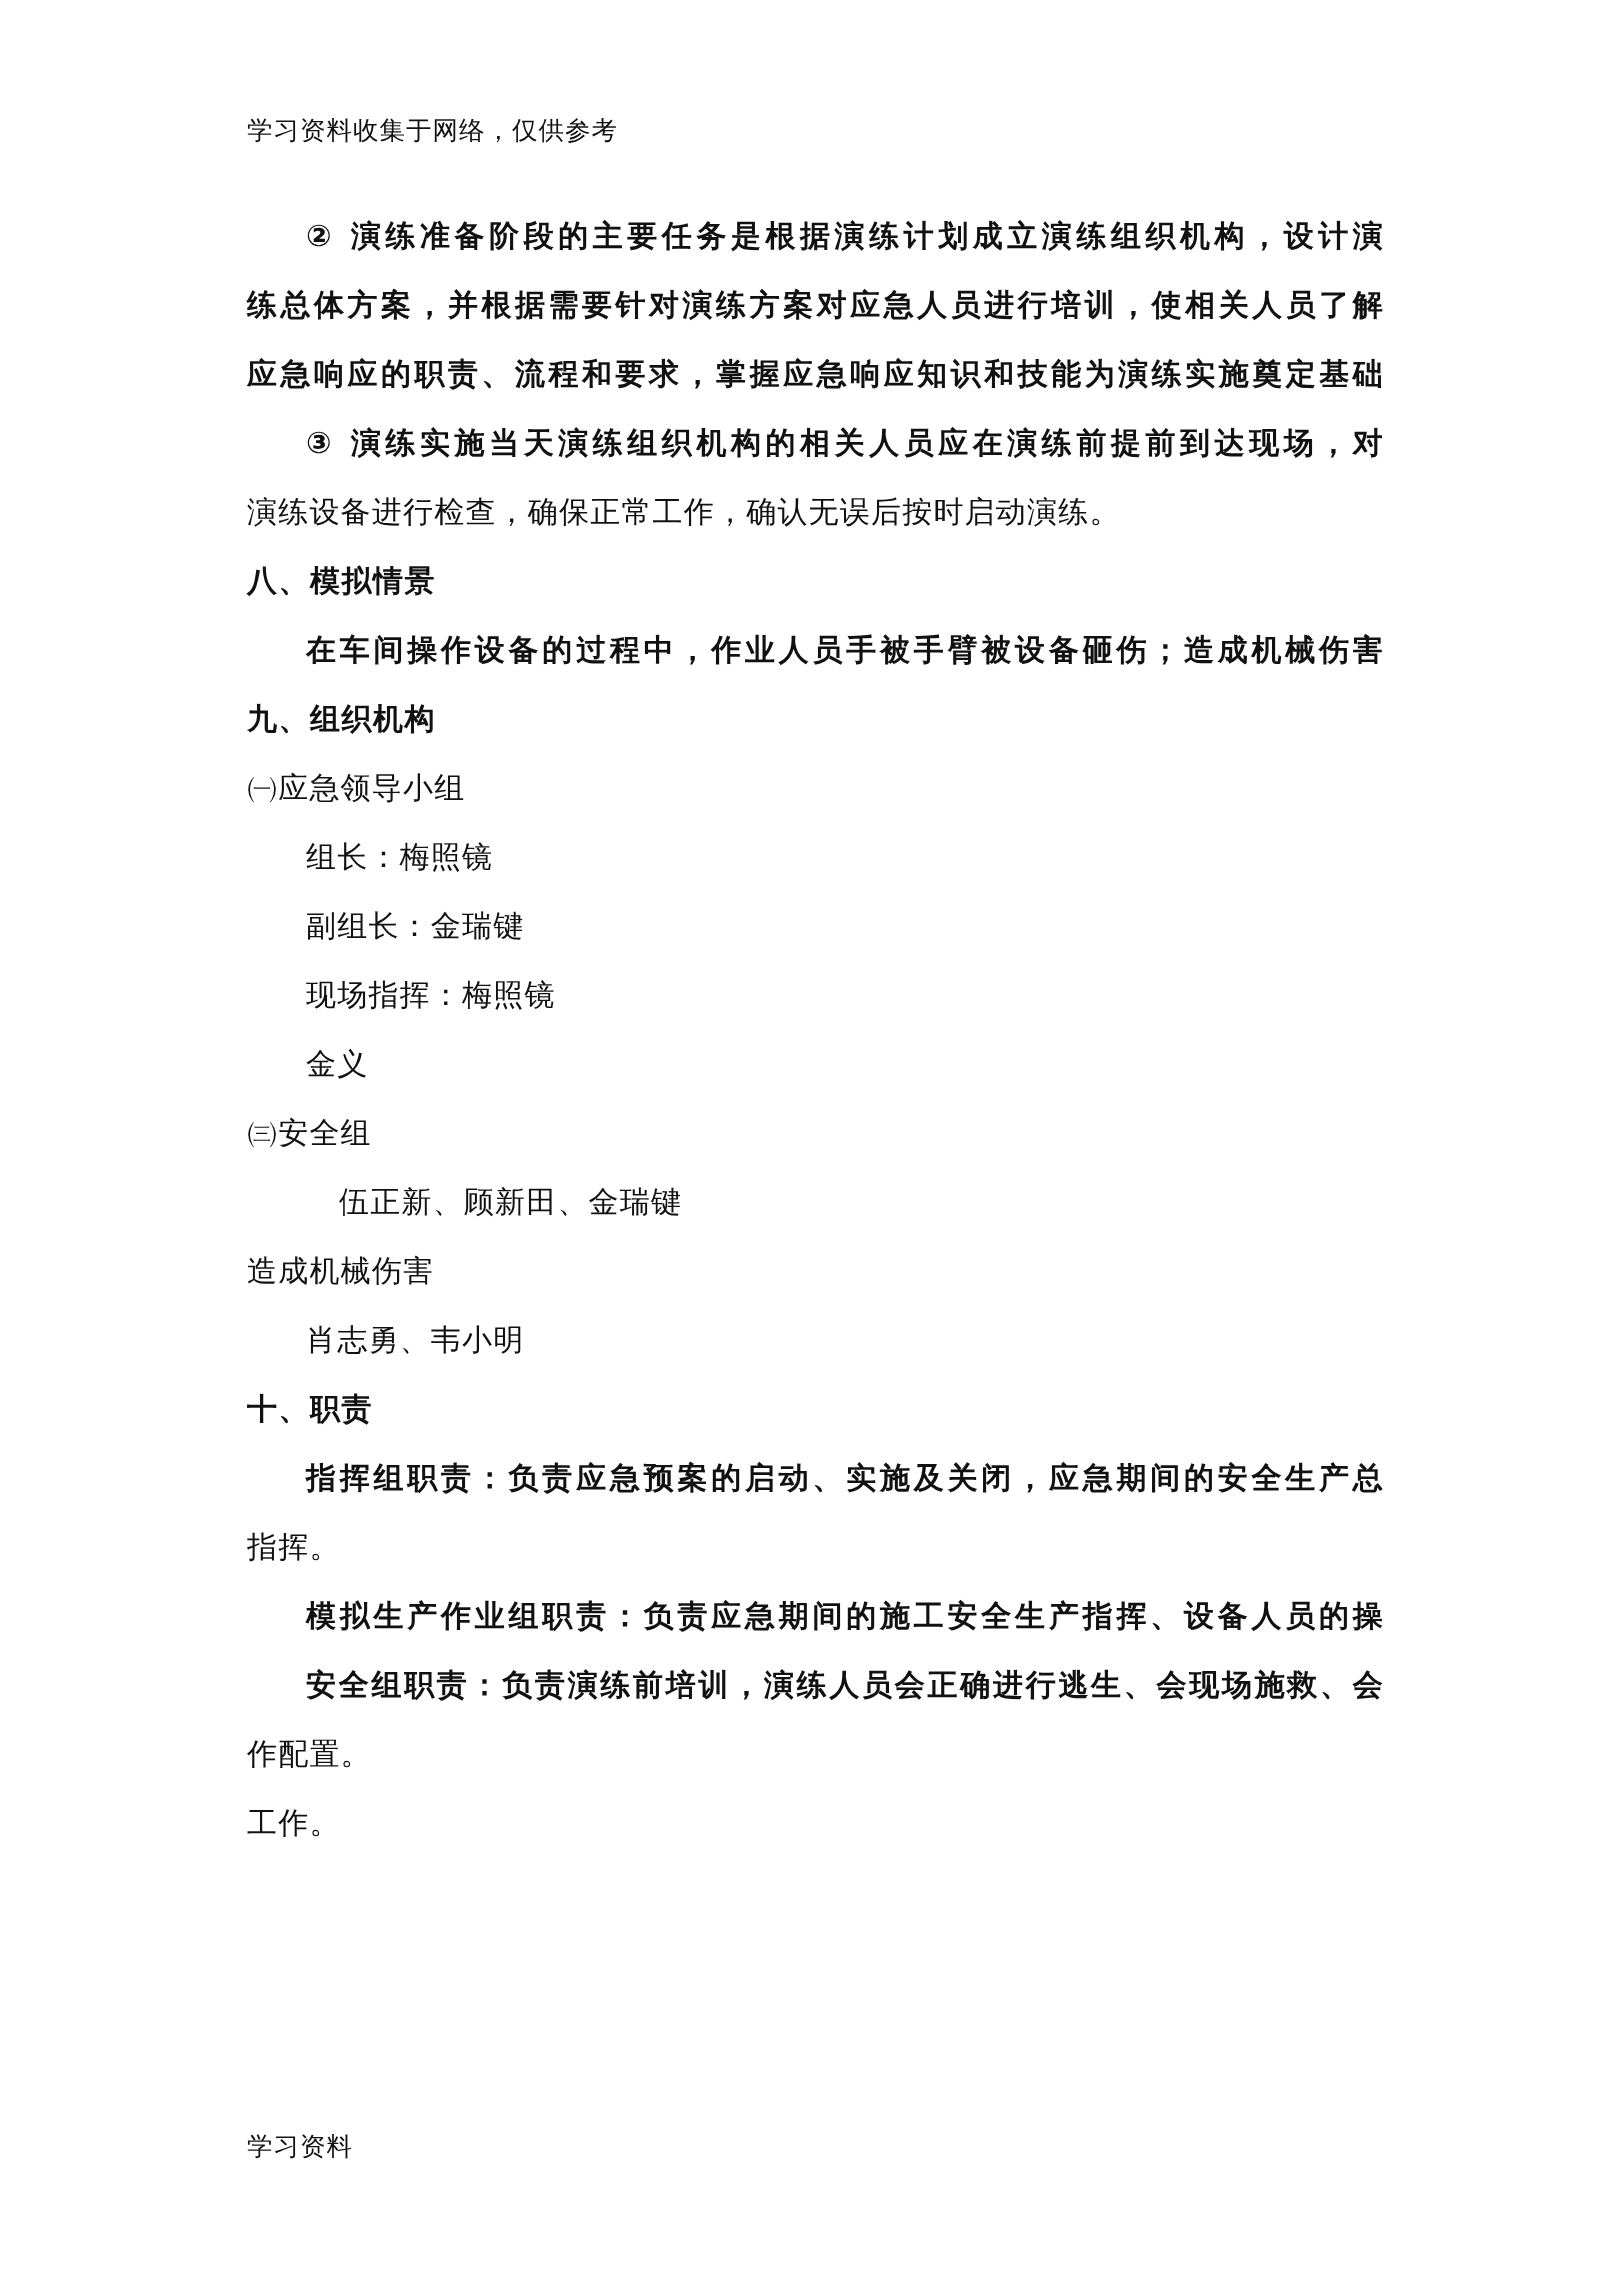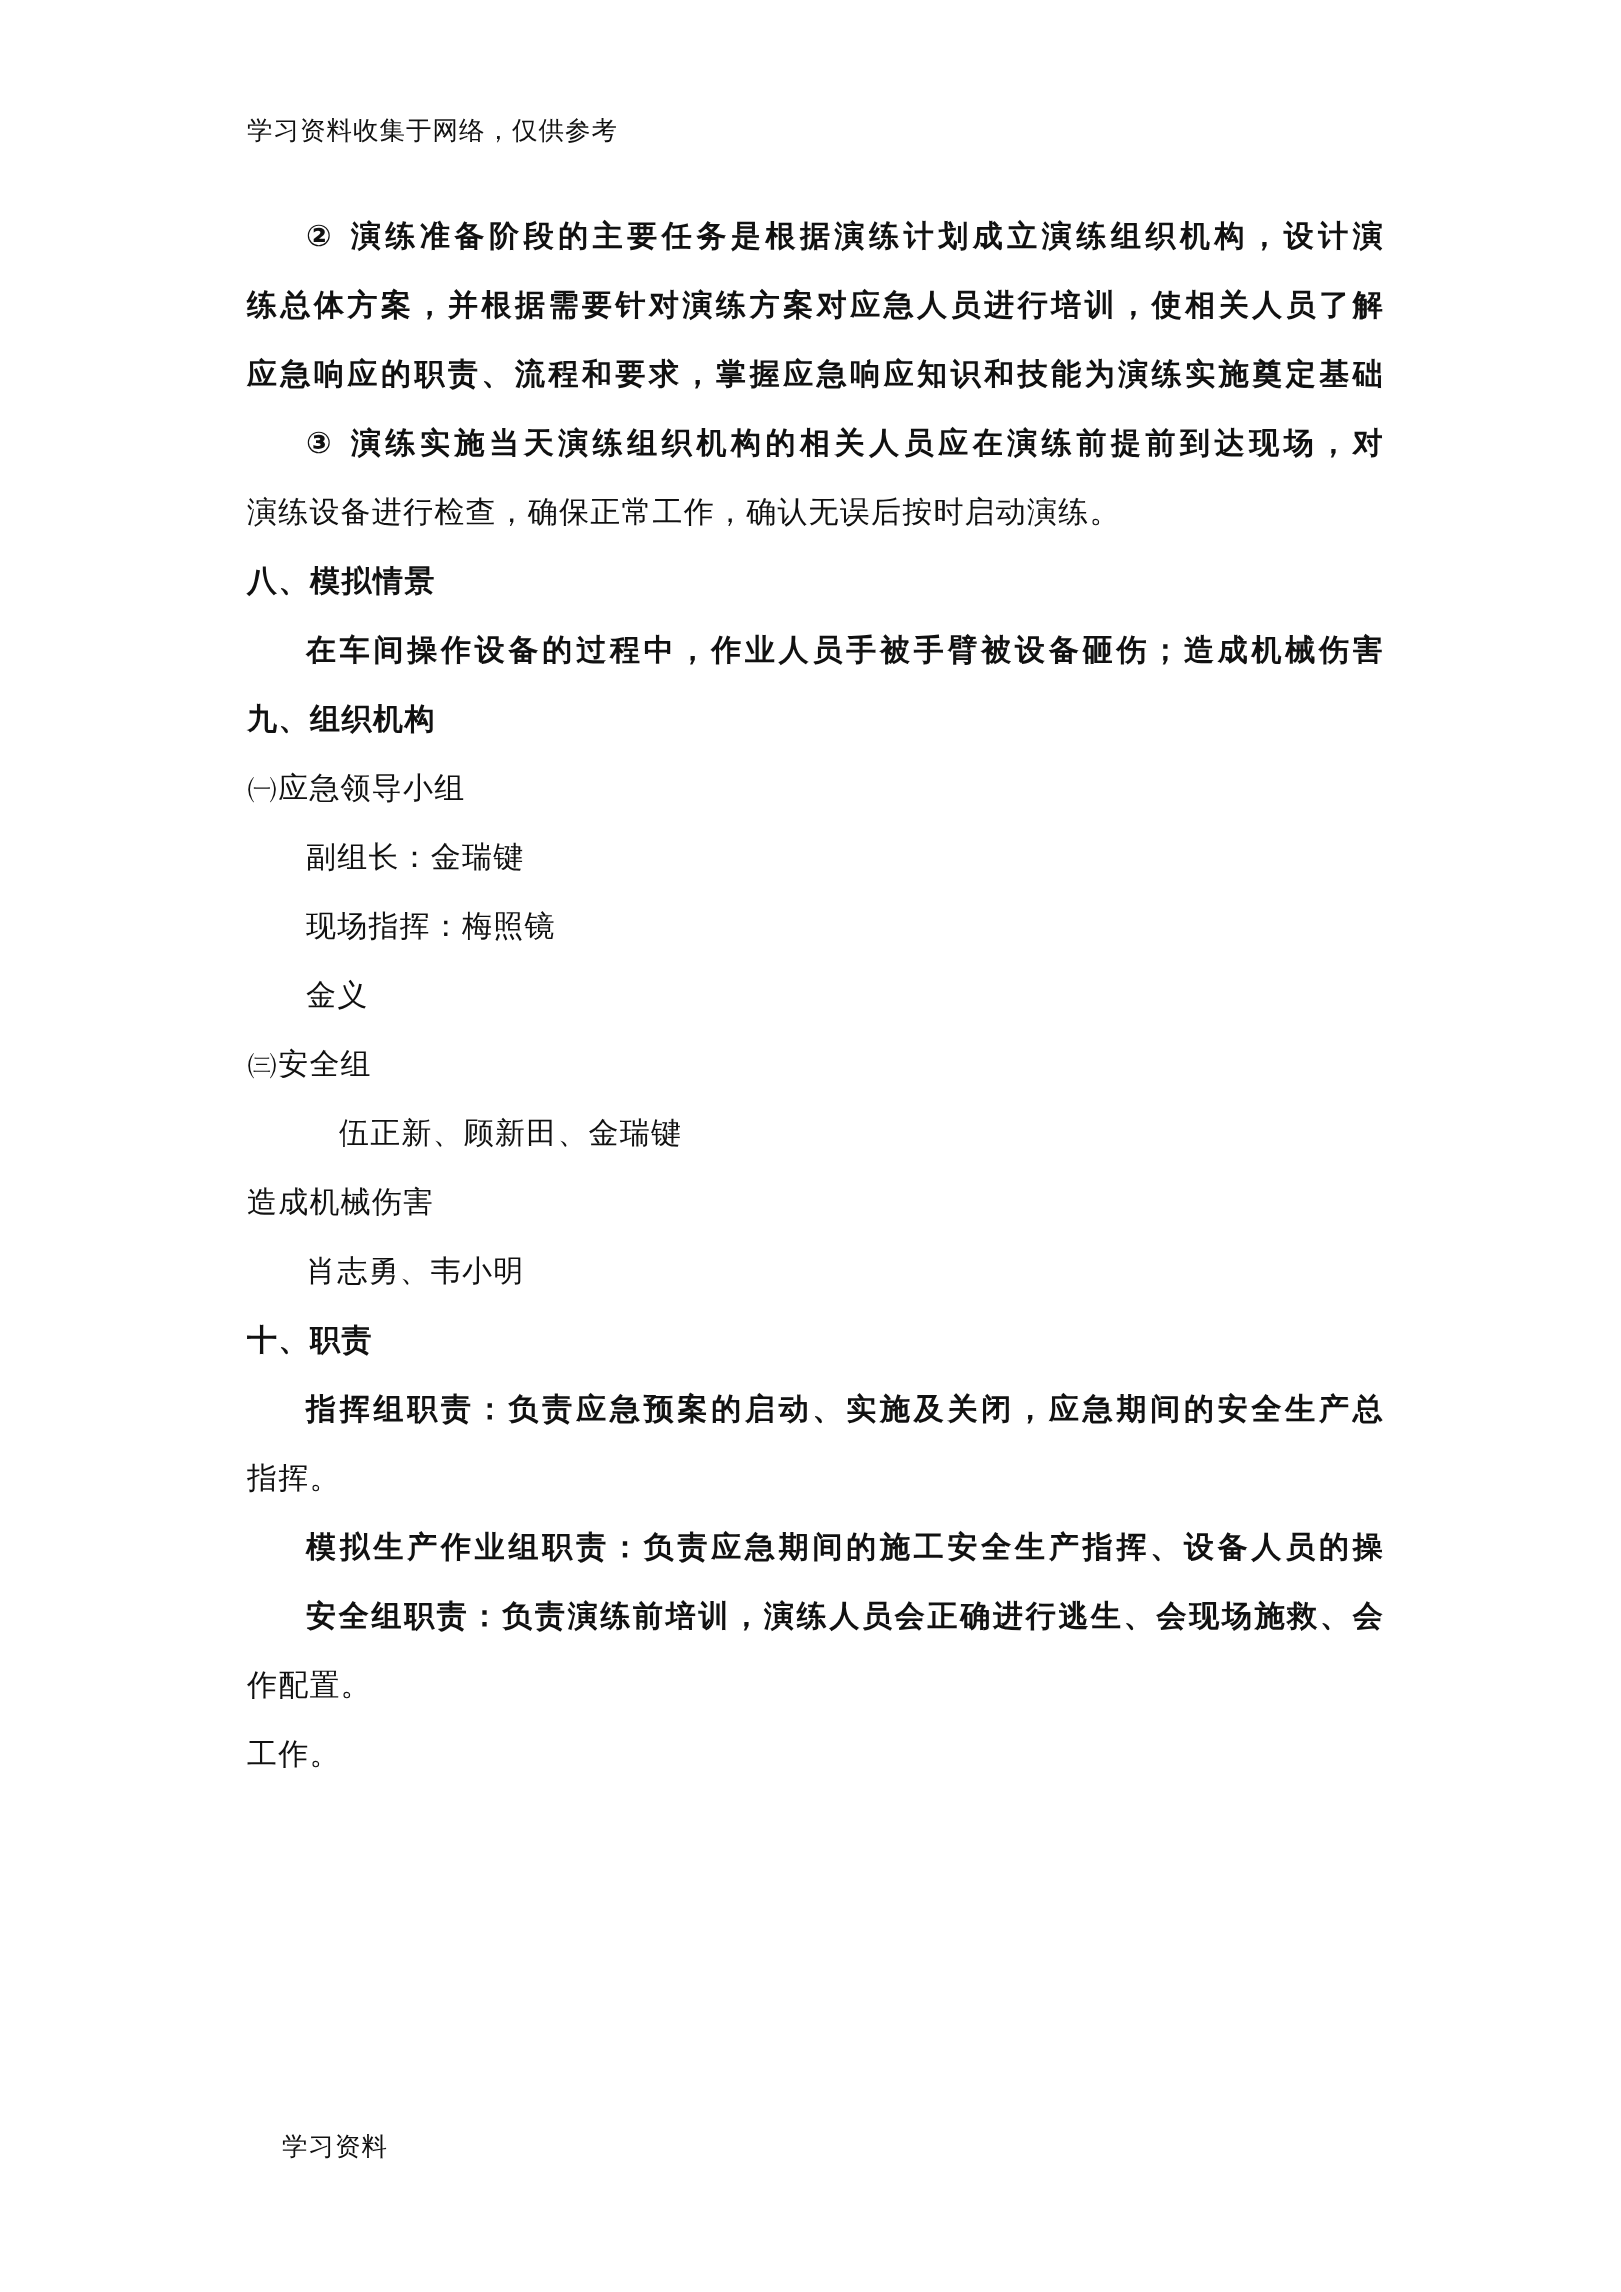--- a/index.html
+++ b/index.html
@@ -23,21 +23,20 @@
       line-height: 35px;
       letter-spacing: 1px;
     }
     .page-footer {
       position: absolute;
       left: 247px;
       top: 2129px;
       font-size: 25.5px;
       line-height: 35px;
       letter-spacing: 1px;
-      margin-left: 35px;
     }
     .content {
       position: absolute;
       left: 247px;
       top: 208px;
       width: 1137px;
     }
     .line {
       font-size: 30px;
       height: 69px;
@@ -67,20 +66,21 @@
   <div class="line justify">练总体方案，并根据需要针对演练方案对应急人员进行培训，使相关人员了解</div>
   <div class="line justify">应急响应的职责、流程和要求，掌握应急响应知识和技能为演练实施奠定基础</div>
   <div class="line indent justify">③ 演练实施当天演练组织机构的相关人员应在演练前提前到达现场，对</div>
   <div class="line">演练设备进行检查，确保正常工作，确认无误后按时启动演练。</div>
 
   <div class="line heading">八、模拟情景</div>
   <div class="line indent justify">在车间操作设备的过程中，作业人员手被手臂被设备砸伤；造成机械伤害</div>
 
   <div class="line heading">九、组织机构</div>
   <div class="line">㈠应急领导小组</div>
+  <div class="line indent">组长：梅照镜</div>
   <div class="line indent">副组长：金瑞键</div>
   <div class="line indent">现场指挥：梅照镜</div>
   <div class="line indent">金义</div>
   <div class="line">㈢安全组</div>
   <div class="line indent-wide">伍正新、顾新田、金瑞键</div>
   <div class="line">造成机械伤害</div>
   <div class="line indent">肖志勇、韦小明</div>
 
   <div class="line heading">十、职责</div>
   <div class="line indent justify">指挥组职责：负责应急预案的启动、实施及关闭，应急期间的安全生产总</div>

